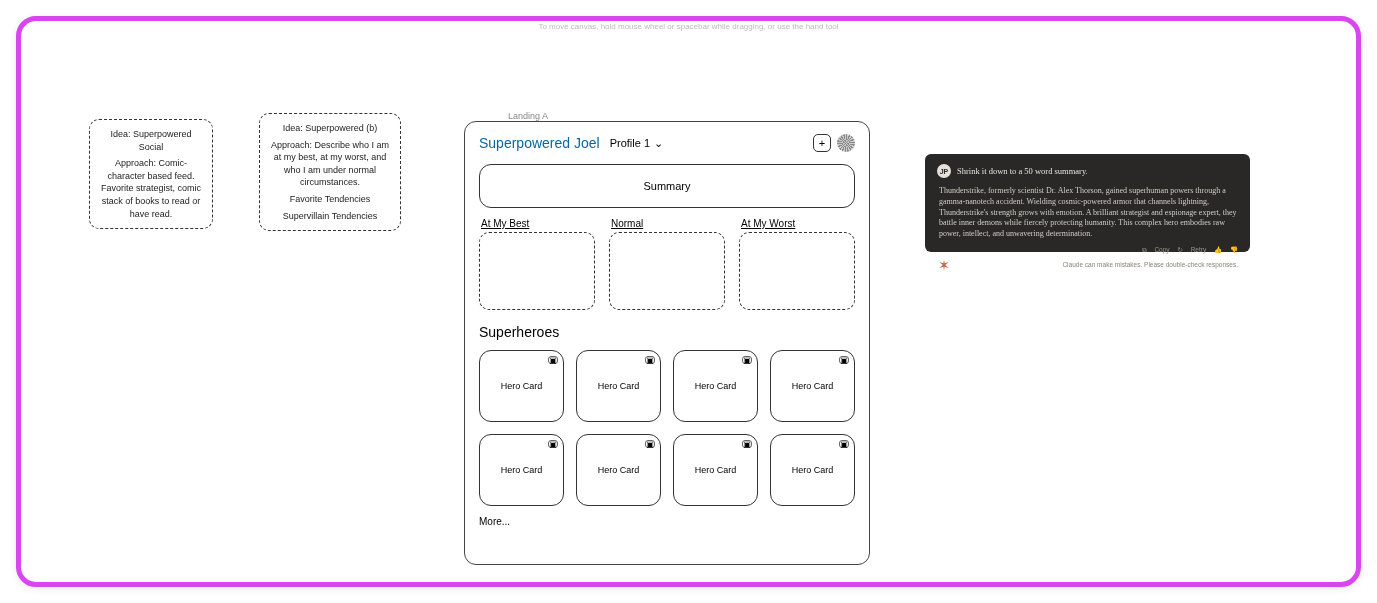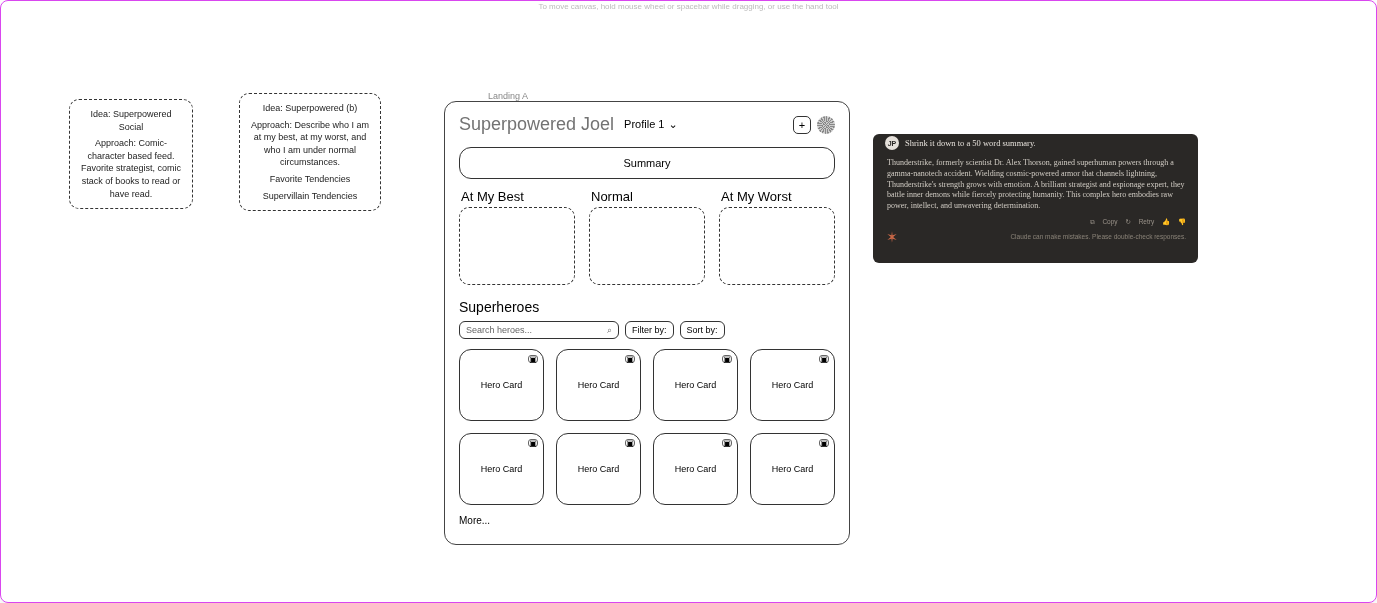--- a/index.html
+++ b/index.html
@@ -7,23 +7,23 @@
   width: 1377px;
   height: 603px;
   background: #fff;
   font-family: 'Comic Sans MS', cursive, sans-serif;
   position: relative;
   overflow: hidden;
 }
 .viewport {
   position: absolute;
   inset: 0;
-  border: 1px solid #d946ef;
-  border-radius: 8px;
-  margin: 0;
+  border: 5px solid #d946ef;
+  border-radius: 20px;
+  margin: 16px;
   box-shadow: 0 2px 8px rgba(0,0,0,0.08);
   overflow: hidden;
 }
 .hint-bar {
   position: absolute;
   top: 0;
   left: 0;
   right: 0;
   text-align: center;
   font-size: 8px;
@@ -68,23 +68,23 @@
   border-radius: 12px;
   background: #fff;
   padding: 12px 14px;
 }
 .app-header {
   display: flex;
   align-items: center;
   gap: 10px;
 }
 .app-title {
-  font-size: 18px;
+  font-size: 14px;
   font-weight: 400;
-  color: #737373;
+  color: #0369a1;
 }
 .profile-select {
   font-size: 11px;
   display: flex;
   gap: 4px;
   cursor: pointer;
 }
 .chev { font-size: 11px; }
 .header-icons {
   margin-left: auto;
@@ -103,33 +103,33 @@
 .avatar-btn {
   width: 18px; height: 18px;
   border-radius: 50%;
   background: repeating-conic-gradient(#888 0 10deg, #ccc 10deg 20deg);
   cursor: pointer;
 }
 .summary-box {
   margin-top: 12px;
   border: 1px solid #333;
   border-radius: 12px;
-  height: 32px;
+  height: 44px;
   display: flex;
   align-items: center;
   justify-content: center;
   font-size: 11px;
 }
 .states-row {
   margin-top: 10px;
   display: flex;
   gap: 14px;
 }
 .state-col { flex: 1; }
-.state-label { font-size: 13px; margin-bottom: 3px; padding-left: 2px; }
+.state-label { font-size: 10px; margin-bottom: 3px; padding-left: 2px; text-decoration: underline; }
 .state-box {
   border: 1.5px dashed #333;
   border-radius: 10px;
   height: 78px;
 }
 .section-title {
   font-size: 14px;
   margin-top: 14px;
   margin-bottom: 6px;
 }
@@ -189,30 +189,30 @@
 .more-link {
   text-align: left;
   font-size: 10px;
   margin-top: 10px;
   cursor: pointer;
 }
 
 
 .chat-panel {
   position: absolute;
-  left: 872px;
+  left: 904px;
   top: 133px;
   width: 325px;
-  height: 129px;
+  height: 98px;
   background: #2a2826;
   border-radius: 6px;
   color: #e5e0da;
   font-family: Georgia, serif;
   font-size: 8px;
-  padding: 2px 12px 6px;
+  padding: 10px 12px 6px;
 }
 .chat-prompt {
   display: flex;
   align-items: center;
   gap: 6px;
   margin-bottom: 8px;
   font-size: 8.5px;
 }
 .chat-avatar {
   width: 14px; height: 14px;
@@ -304,28 +304,20 @@
         <div class="state-box"></div>
       </div>
       <div class="state-col">
         <div class="state-label">At My Worst</div>
         <div class="state-box"></div>
       </div>
     </div>
 
     <div class="section-title">Superheroes</div>
 
-    <div class="search-row">
-      <div class="search-input">
-        <span>Search heroes...</span>
-        <span>⌕</span>
-      </div>
-      <div class="pill-btn">Filter by:</div>
-      <div class="pill-btn">Sort by:</div>
-    </div>
 
     <div class="hero-grid">
       <div class="hero-card">
           <span class="card-icon">▣</span>
           <span>Hero Card</span>
         </div>
       <div class="hero-card">
           <span class="card-icon">▣</span>
           <span>Hero Card</span>
         </div>

